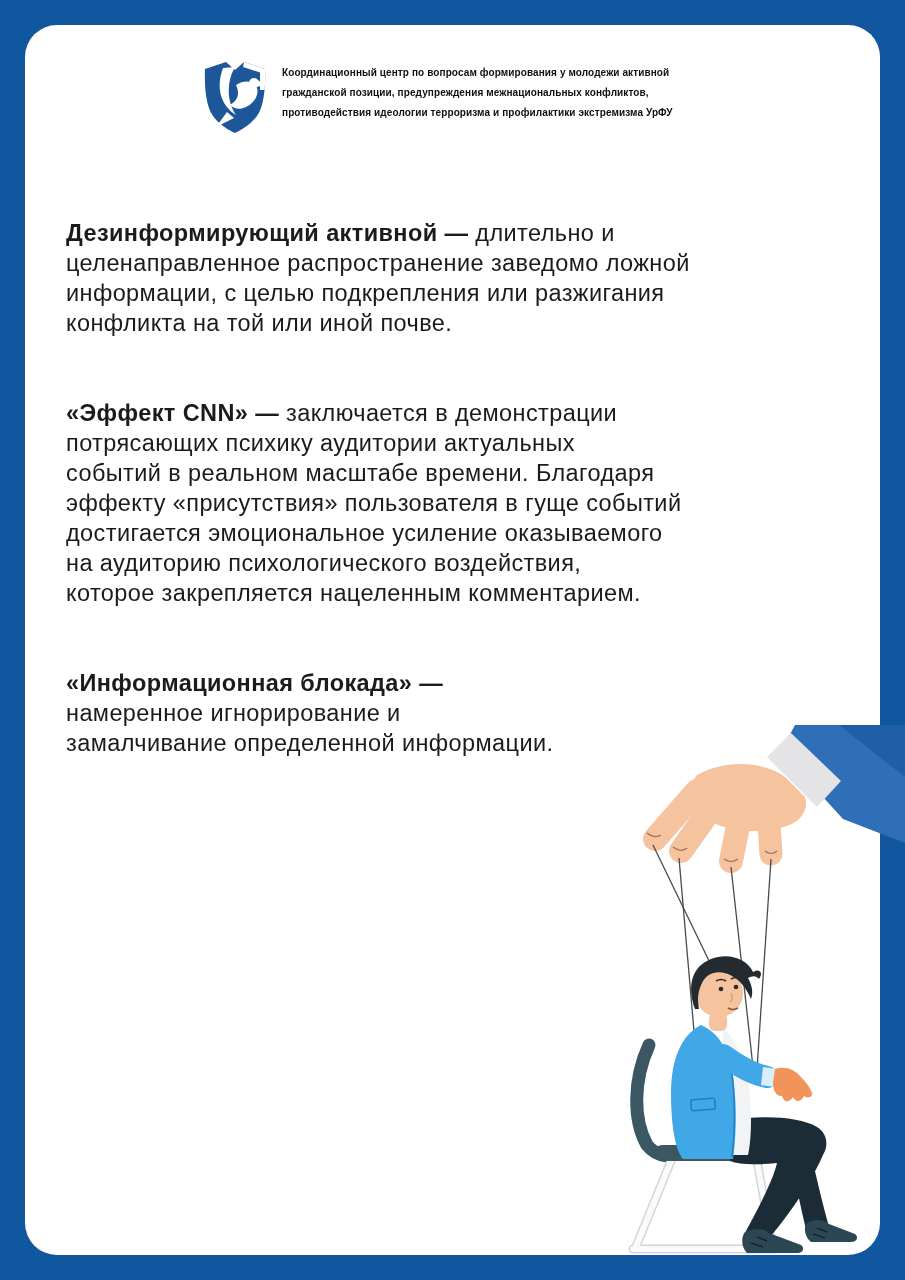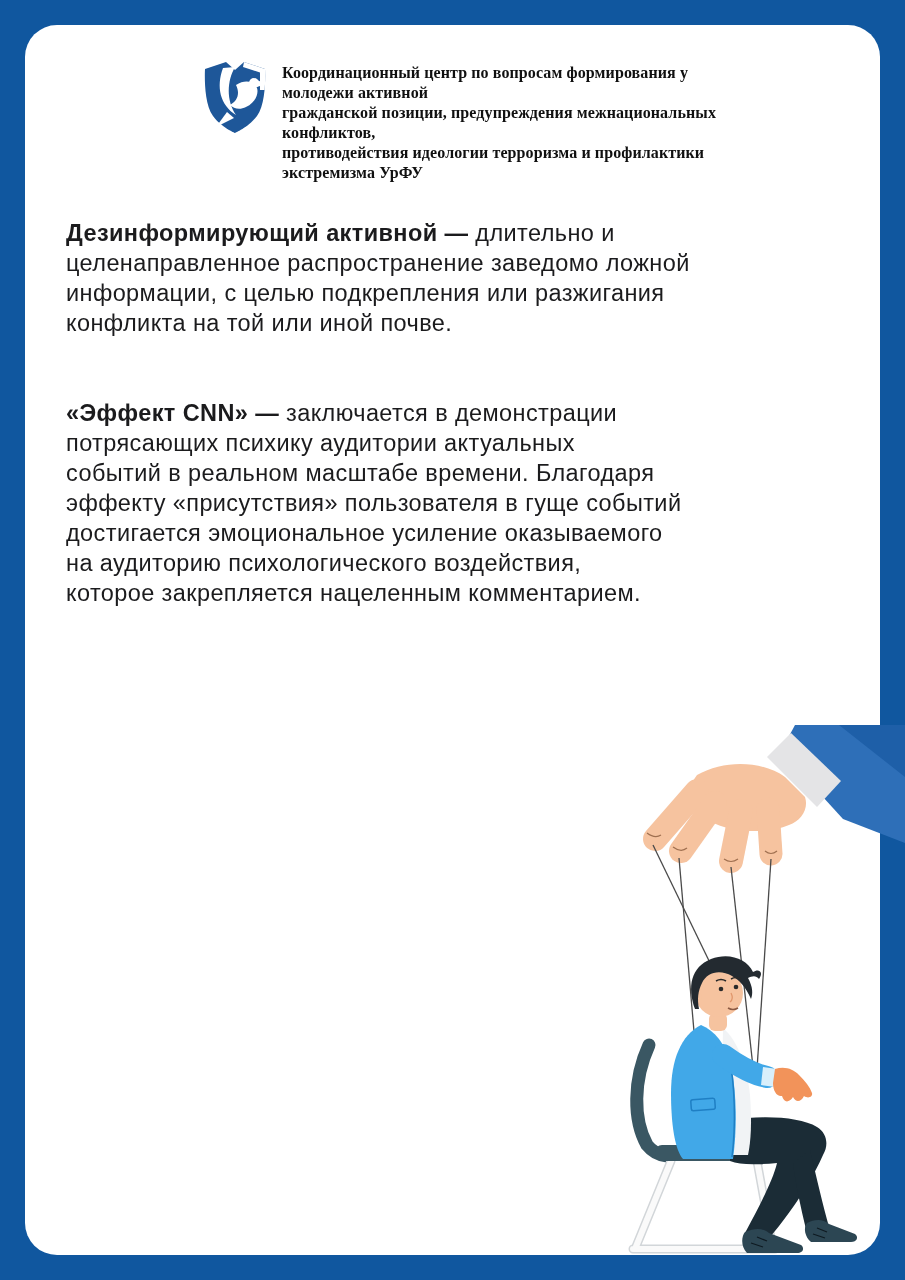--- a/index.html
+++ b/index.html
@@ -18,22 +18,22 @@
     overflow:hidden;
   }
   .card{
     position:absolute; left:25px; top:25px; right:25px; bottom:25px;
     background:var(--card); border-radius:32px;
   }
   .header{ position:absolute; left:171px; top:30px; width:540px; height:110px; }
   .logo{ position:absolute; left:0; top:0; width:78px; height:80px; }
   .org-text{
     position:absolute; left:86px; top:8px; width:445px;
-    font-size:16px; font-weight:bold; line-height:20px;
-    color:#101010; white-space:pre-line; letter-spacing:0.1px;font-family:Liberation Serif, serif;
+    font-size:10px; font-weight:bold; line-height:20px;
+    color:#101010; white-space:pre-line; letter-spacing:0.1px;
   }
   .content{
     position:absolute; left:41px; top:163px; width:770px;
     font-size:23.5px; line-height:30px; letter-spacing:0.4px;
     color:var(--text); white-space:pre-line;
   }
   .para{ margin-bottom:30px; }
   .term{ font-weight:bold; }
   .illustration{
     position:absolute; right:0; top:725px; width:300px; height:530px;
@@ -64,20 +64,23 @@
 целенаправленное распространение заведомо ложной
 информации, с целью подкрепления или разжигания
 конфликта на той или иной почве.</span></p>
     <p class="para"><span class="term">«Эффект CNN» —</span><span class="def"> заключается в демонстрации
 потрясающих психику аудитории актуальных
 событий в реальном масштабе времени. Благодаря
 эффекту «присутствия» пользователя в гуще событий
 достигается эмоциональное усиление оказываемого
 на аудиторию психологического воздействия,
 которое закрепляется нацеленным комментарием.</span></p>
+    <p class="para"><span class="term">«Информационная блокада» —</span><span class="def">
+намеренное игнорирование и
+замалчивание определенной информации.</span></p>
   </div>
 
 </div>
 
 <svg class="illustration" viewBox="0 0 300 530" aria-hidden="true">
 
   <g>
     <polygon style="fill:var(--sleeve)" points="190,0 300,0 300,118 238,94 176,26"></polygon>
     <polygon style="fill:var(--sleeve_dark)" points="234,0 300,0 300,52"></polygon>
     <polygon style="fill:var(--cuff)" points="186,8 236,56 212,82 162,32"></polygon>

